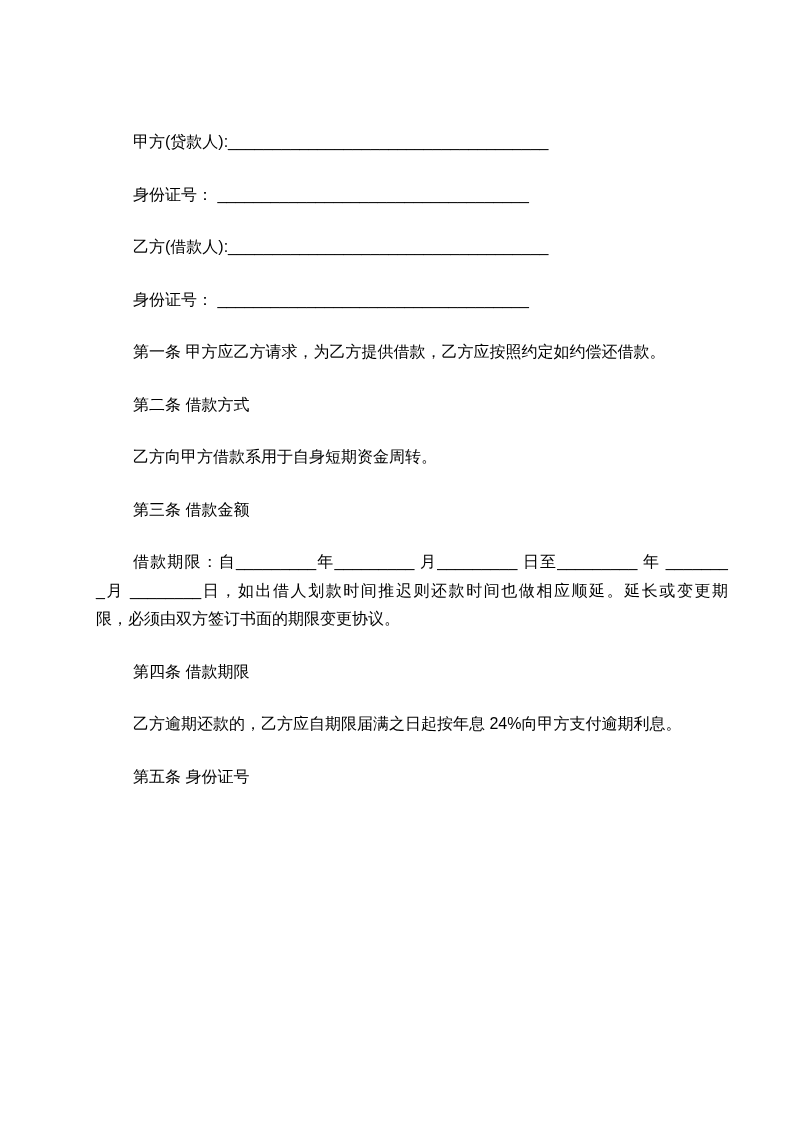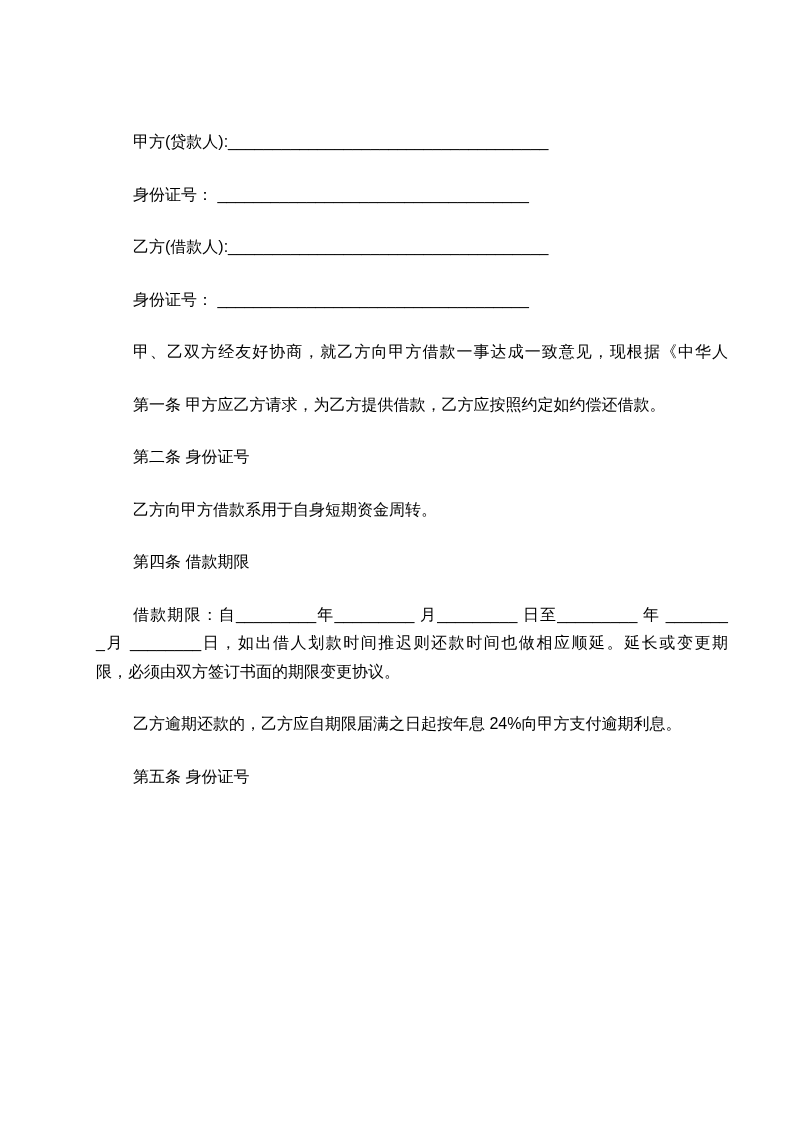--- a/index.html
+++ b/index.html
@@ -51,47 +51,49 @@
 
     <div class="para">
       <div class="ln indent">乙方(借款人):____________________________________</div>
     </div>
 
     <div class="para">
       <div class="ln indent">身份证号： ___________________________________</div>
     </div>
 
     <div class="para">
-      <div class="ln indent fill">甲、乙双方经友好协商，就乙方向甲方借款一事达成一致意见，现根据《中华人</div>
     </div>
 
     <div class="para">
       <div class="ln indent">第一条 甲方应乙方请求，为乙方提供借款，乙方应按照约定如约偿还借款。</div>
     </div>
 
     <div class="para">
-      <div class="ln indent">第二条 身份证号</div>
+      <div class="ln indent">第二条 借款方式</div>
     </div>
 
     <div class="para">
       <div class="ln indent">乙方向甲方借款系用于自身短期资金周转。</div>
     </div>
 
-
     <div class="para">
+      <div class="ln indent">第三条 借款金额</div>
     </div>
 
     <div class="para">
-      <div class="ln indent">第四条 借款期限</div>
     </div>
 
     <div class="para">
       <div class="ln indent fill">借款期限：自_________年_________ 月_________ 日至_________ 年 _______</div>
       <div class="ln fill">_月 ________日，如出借人划款时间推迟则还款时间也做相应顺延。延长或变更期</div>
       <div class="ln">限，必须由双方签订书面的期限变更协议。</div>
+    </div>
+
+    <div class="para">
+      <div class="ln indent">第四条 借款期限</div>
     </div>
 
     <div class="para">
       <div class="ln indent">乙方逾期还款的，乙方应自期限届满之日起按年息 24%向甲方支付逾期利息。</div>
     </div>
 
     <div class="para">
       <div class="ln indent">第五条 身份证号</div>
     </div>
 

